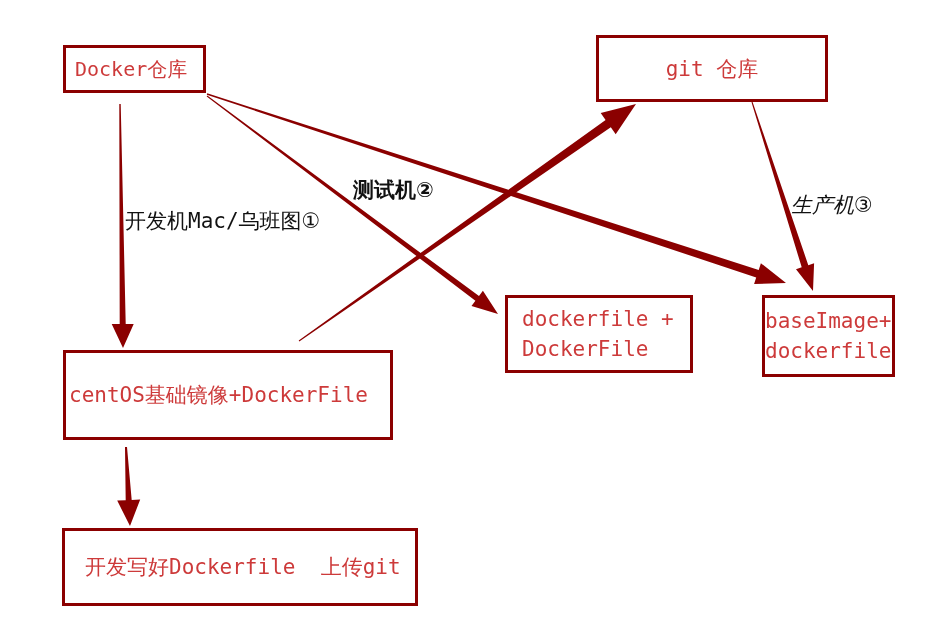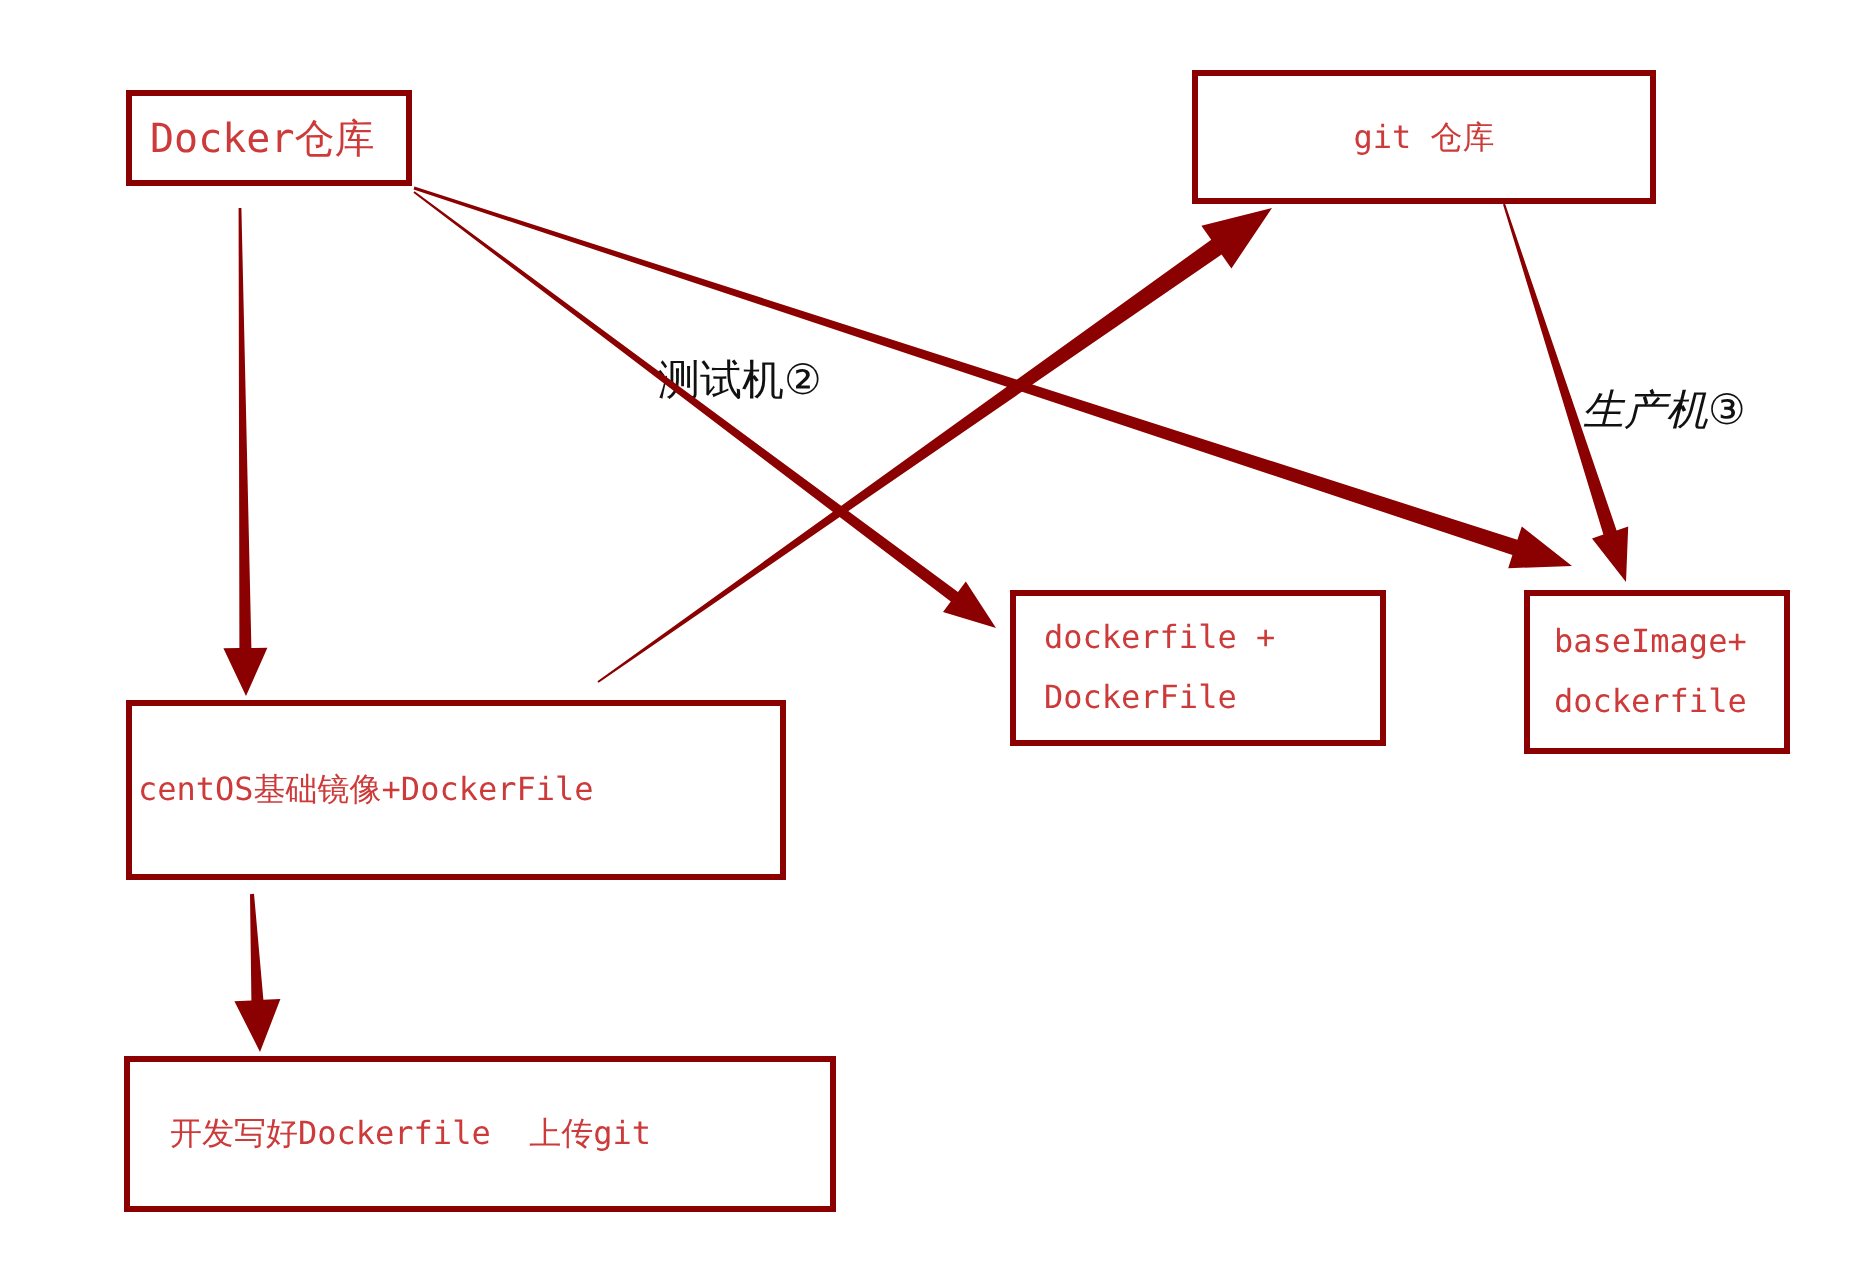--- a/index.html
+++ b/index.html
@@ -16,41 +16,41 @@
     overflow: hidden;
   }
   .node {
     position: absolute;
     box-sizing: border-box;
     border: 3px solid var(--border, #8b0000);
     background: var(--bg, #ffffff);
     color: var(--boxtext, #cd3a3a);
     display: flex;
     align-items: center;
-    font-size: 16px;
+    font-size: 21px;
     line-height: 30px;
     white-space: pre-line;
     z-index: 2;
   }
   .node .txt { white-space: pre-wrap; }
   #node-docker-repo   { left: 63px;  top: 45px;  width: 143px; height: 48px; padding-left: 9px;  font-size: 20px; }
   #node-git-repo      { left: 596px; top: 35px;  width: 232px; height: 67px; justify-content: center; }
   #node-base-test     { left: 505px; top: 295px; width: 188px; height: 78px; padding-left: 14px; }
-  #node-base-prod     { left: 762px; top: 295px; width: 133px; height: 82px; padding-left: 12px; }
+  #node-base-prod     { left: 762px; top: 295px; width: 133px; height: 82px; }
   #node-centos-base   { left: 63px;  top: 350px; width: 330px; height: 90px; padding-left: 3px; }
   #node-dev-dockerfile{ left: 62px;  top: 528px; width: 356px; height: 78px; padding-left: 20px; }
   .float-label {
     position: absolute;
     color: var(--labeltext, #111111);
     font-size: 21px;
     white-space: pre;
     z-index: 3;
   }
   #label-dev-machine  { left: 125px; top: 207px; }
-  #label-test-machine { left: 329px; top: 176px; }
+  #label-test-machine { left: 353px; top: 176px; font-weight: bold; }
   #label-prod-machine { left: 791px; top: 191px; font-style: italic; }
   #arrow-layer {
     position: absolute;
     left: 0; top: 0;
     width: 934px; height: 634px;
     z-index: 4;
     pointer-events: none;
   }
   #arrow-layer polygon { fill: var(--arrow, #8b0000); stroke: none; }
 </style>
@@ -78,20 +78,21 @@
   </div>
 
   <div class="node" id="node-centos-base">
     <span class="txt">centOS基础镜像+DockerFile</span>
   </div>
 
   <div class="node" id="node-dev-dockerfile">
     <span class="txt">开发写好Dockerfile  上传git</span>
   </div>
 
+  <div class="float-label" id="label-dev-machine">开发机Mac/乌班图①</div>
   <div class="float-label" id="label-test-machine">测试机②</div>
   <div class="float-label" id="label-prod-machine">生产机③</div>
 
   <svg id="arrow-layer" width="934" height="634" viewBox="0 0 934 634" xmlns="http://www.w3.org/2000/svg">
       <polygon points="119.3,104.0 119.7,324.0 111.7,324.1 123.0,348.0 133.7,323.9 125.7,324.0 120.7,104.0"></polygon>
       <polygon points="206.8,94.7 756.2,277.5 754.1,284.1 786.0,283.0 760.9,263.2 758.7,269.9 207.2,93.3"></polygon>
       <polygon points="206.7,96.4 475.4,300.8 471.5,306.0 498.0,314.0 482.9,290.8 479.0,296.0 207.3,95.6"></polygon>
       <polygon points="299.3,341.4 610.8,127.2 615.7,134.2 636.0,104.0 600.7,112.9 605.6,119.9 298.7,340.6"></polygon>
       <polygon points="751.5,102.2 801.7,267.3 796.0,269.2 813.0,291.0 814.1,263.3 808.3,265.2 752.5,101.8"></polygon>
       <polygon points="125.0,447.1 125.7,500.2 117.2,500.6 130.0,526.0 140.2,499.5 131.7,499.9 127.0,446.9"></polygon>

